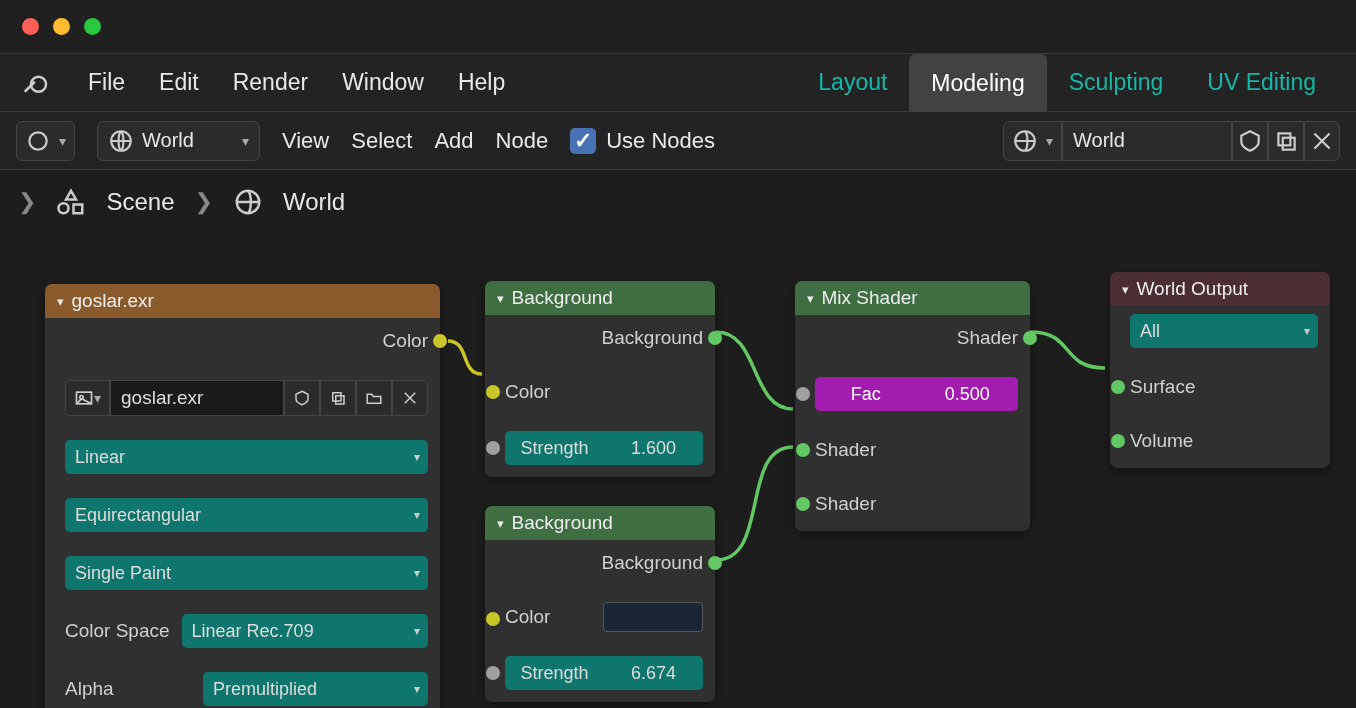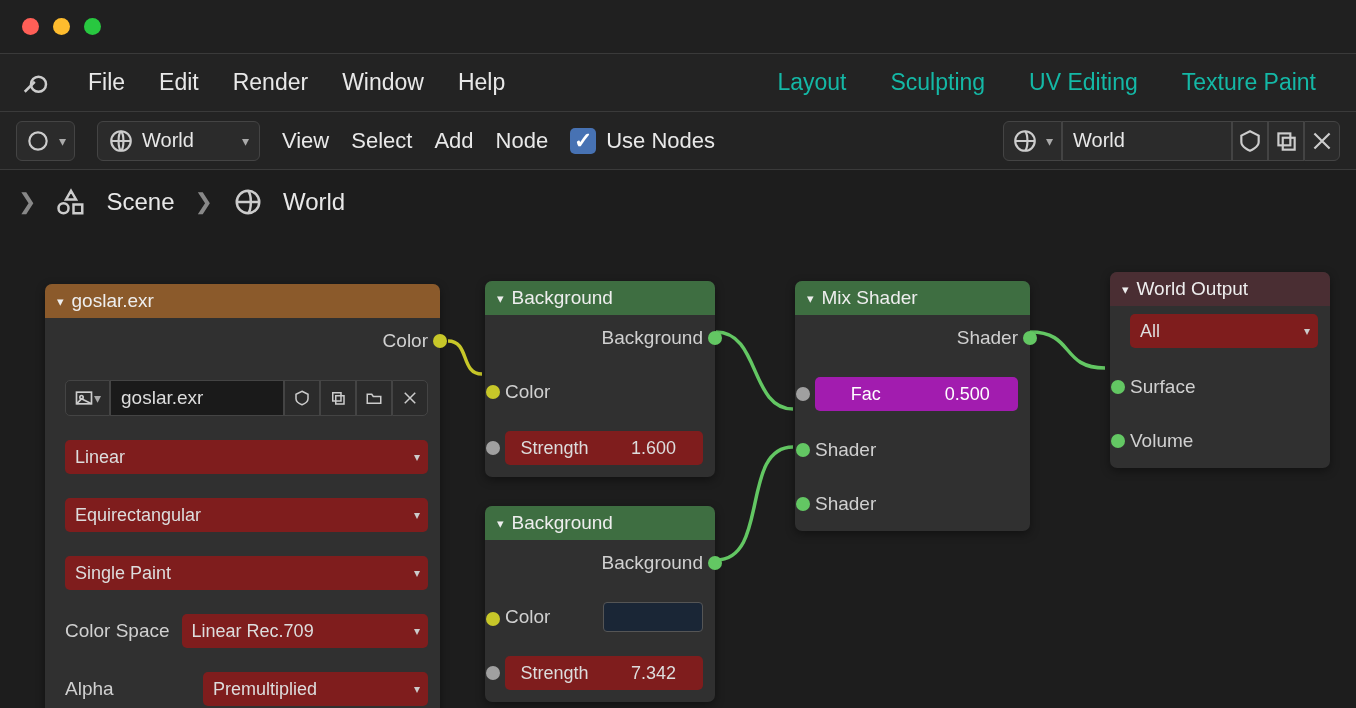--- a/index.html
+++ b/index.html
@@ -48,21 +48,21 @@
   .row { display:flex; align-items:center; gap:8px;}
   .out-row { justify-content:flex-end; padding-right:0px; position:relative; height:30px;}
   .in-row { justify-content:flex-start; position:relative; height:30px;}
   .sock { width:14px; height:14px; border-radius:50%; position:absolute; }
   .sock.out { right:-19px;}
   .sock.in { left:-19px;}
   .sock.yellow { background:#c7c729;}
   .sock.green { background:#63c763;}
   .sock.grey { background:#a0a0a0;}
   .sock.purple { background:#6363c7;}
-  .field { background:#7f1d1d; border-radius:5px; height:34px; display:flex; align-items:center; padding:0 10px; color:#ddd; position:relative; font-size:18px;}
+  .field { background:#0f766e; border-radius:5px; height:34px; display:flex; align-items:center; padding:0 10px; color:#ddd; position:relative; font-size:18px;}
   .field .drop { position:absolute; right:8px; font-size:12px; color:#ccc;}
   .field.split { padding:0;}
   .field.split .lab{ flex:1; text-align:center;}
   .field.split .val{ flex:1; text-align:center;}
   .field.fac { background:#a21caf; color:#fff;}
   .label-row { display:flex; align-items:center; justify-content:space-between; gap:12px;}
   .label-row .lab{ flex:0 0 auto;text-align:right;}
   .label-row .field{ flex:1;}
   .img-row { display:flex; align-items:center; gap:0;}
   .img-row .seg { border:1px solid #444; height:36px; display:flex;align-items:center;justify-content:center; background:#2b2b2b;}
@@ -96,23 +96,23 @@
         <path d="M3 19 L11 11"></path>
       </svg>
   </span>
   <span class="menubar-item">File</span>
   <span class="menubar-item">Edit</span>
   <span class="menubar-item">Render</span>
   <span class="menubar-item">Window</span>
   <span class="menubar-item">Help</span>
   <div class="workspace-tabs">
     <div class="workspace-tab">Layout</div>
+    <div class="workspace-tab active">Modeling</div>
     <div class="workspace-tab">Sculpting</div>
     <div class="workspace-tab">UV Editing</div>
-    <div class="workspace-tab">Texture Paint</div>
   </div>
 </div>
 
 <div class="node-header">
   <div class="pill small">
     <svg class="svgicon" viewBox="0 0 24 24">
         <circle cx="12" cy="12" r="8"></circle>
       </svg>
     <span class="chev">▾</span>
   </div>
@@ -302,21 +302,21 @@
       </div>
       <div class="row in-row" style="height:auto">
         <div class="sock in yellow" style="top:10px"></div>
         <span>Color</span>
         <div class="colorwell" style="margin-left:auto"></div>
       </div>
       <div class="row in-row" style="height:auto">
         <div class="sock in grey" style="top:10px"></div>
         <div class="field split" style="flex:1">
           <span class="lab">Strength</span>
-          <span class="val">7.342</span>
+          <span class="val">6.674</span>
         </div>
       </div>
     </div>
   </div>
 
   <div class="node" style="left:795px; top:47px; width:235px;">
     <div class="node-head head-green">
       <span class="tri">▾</span>
       <span>Mix Shader</span>
     </div>

